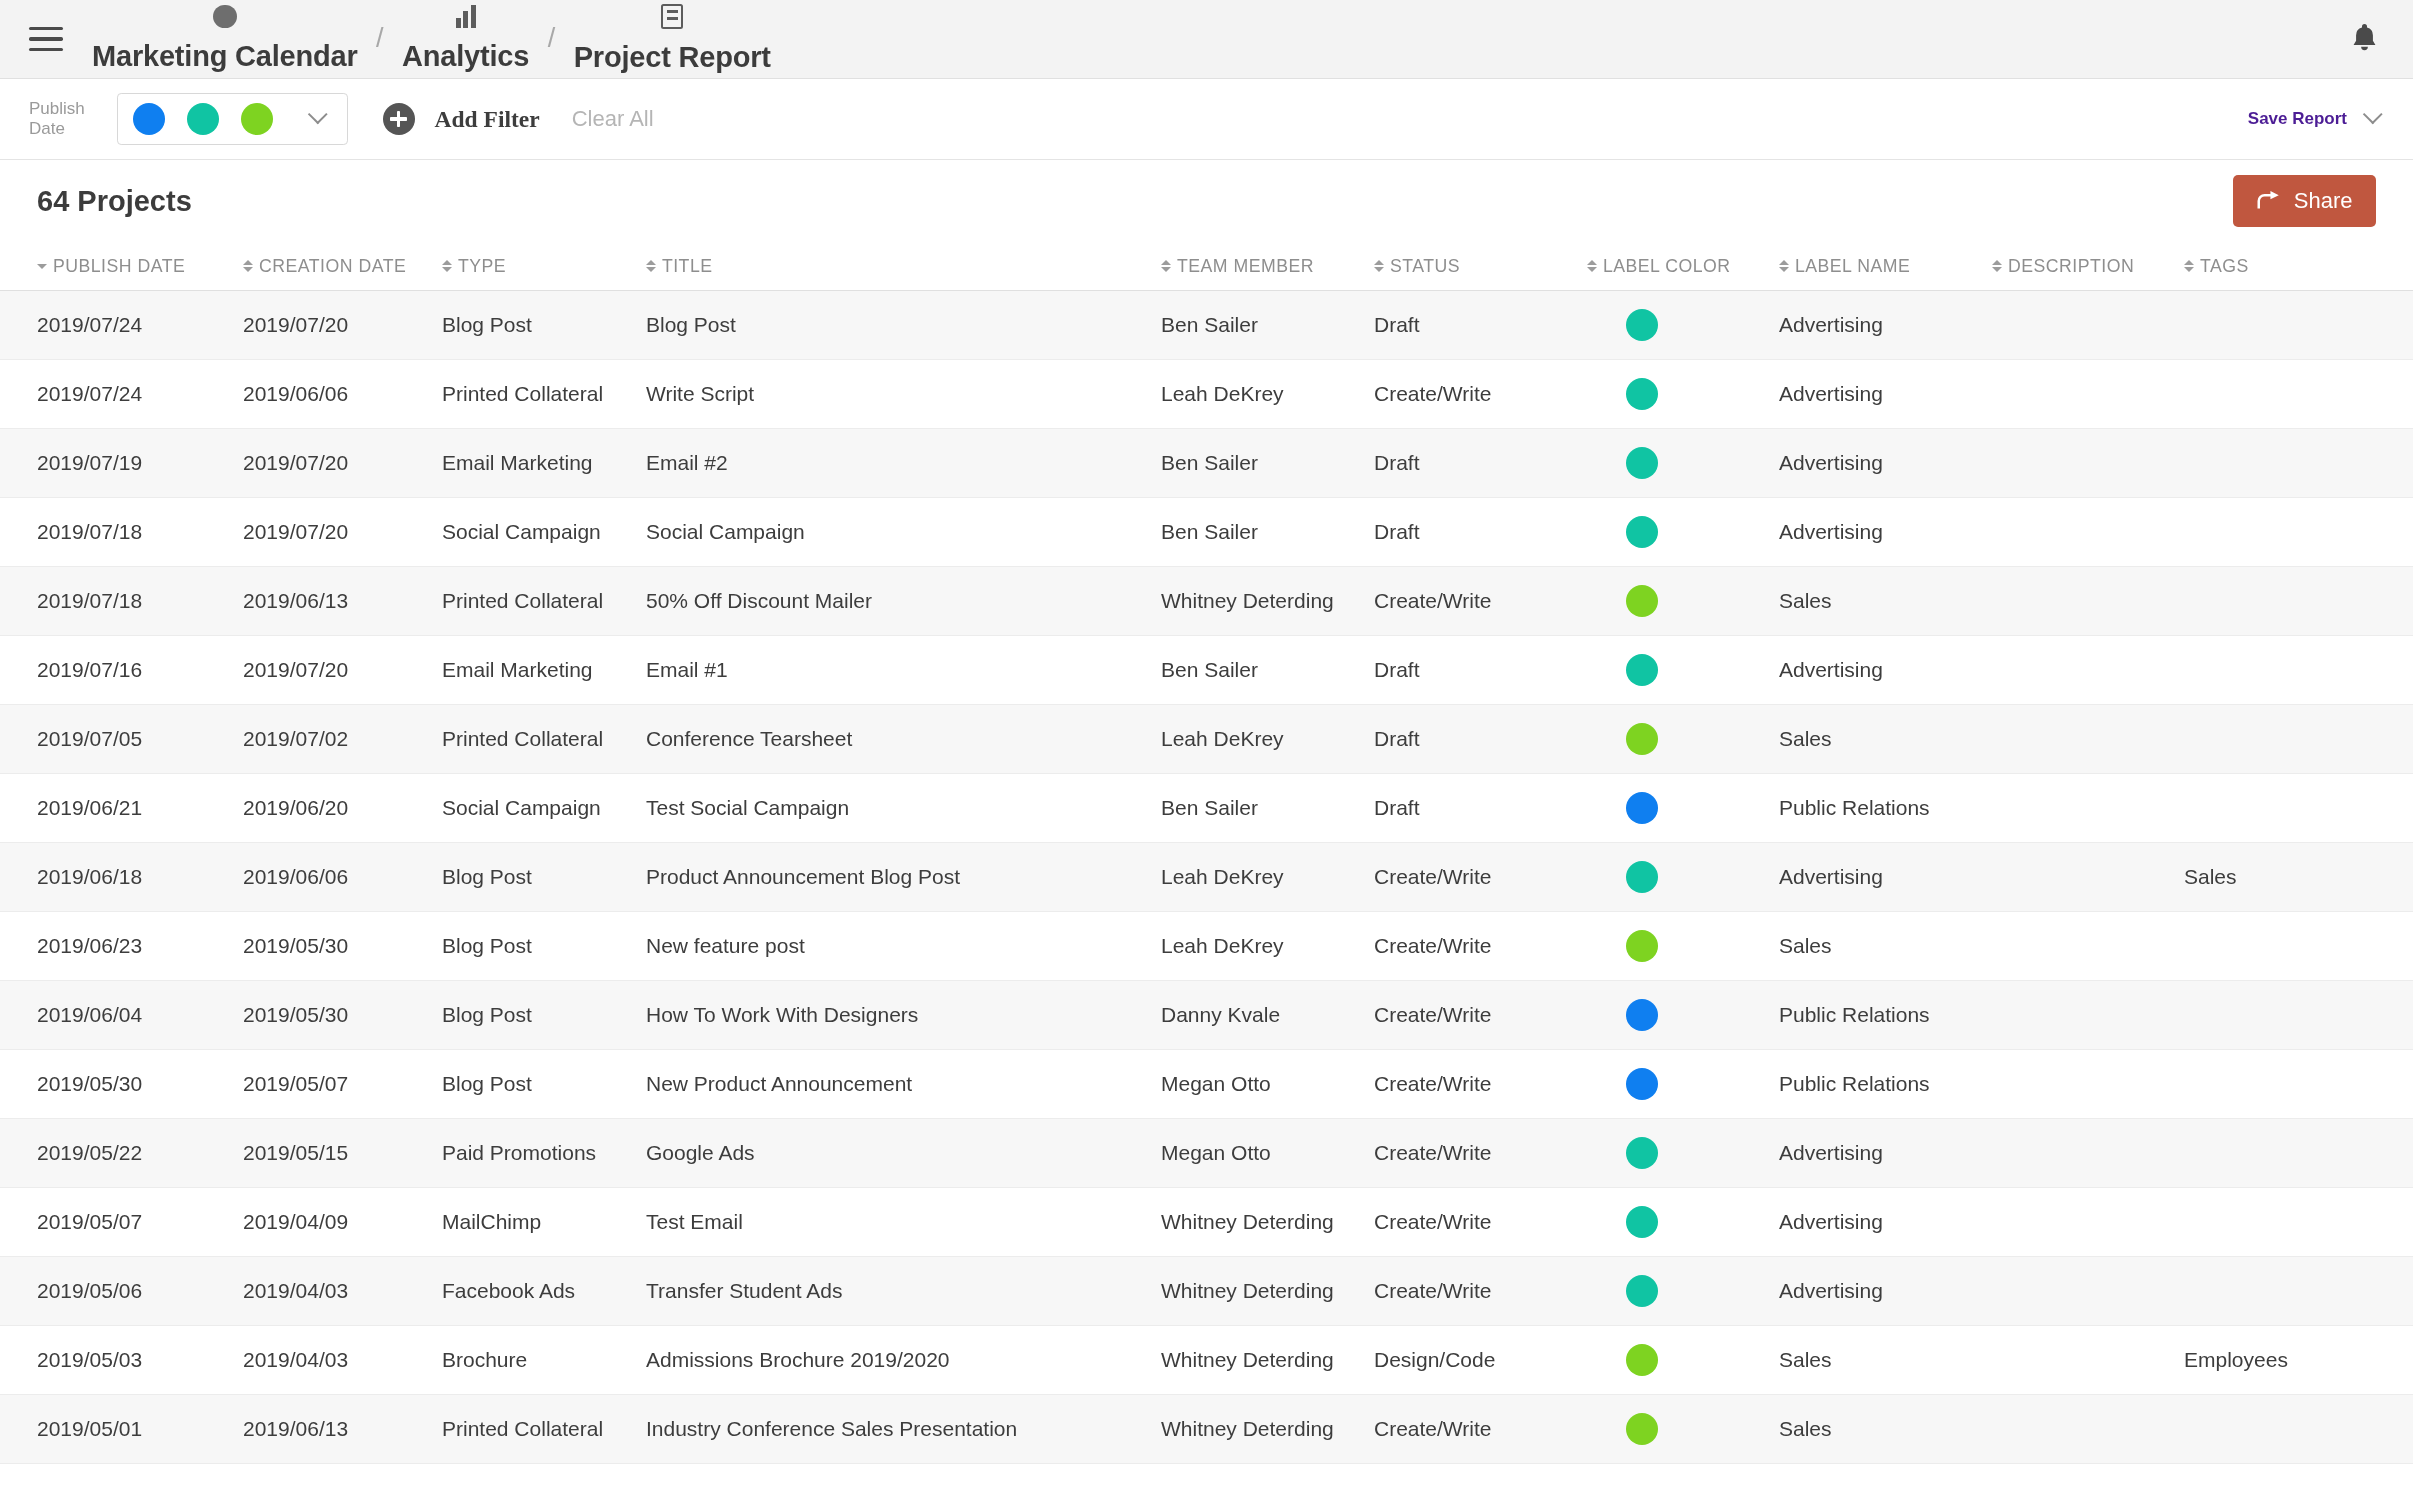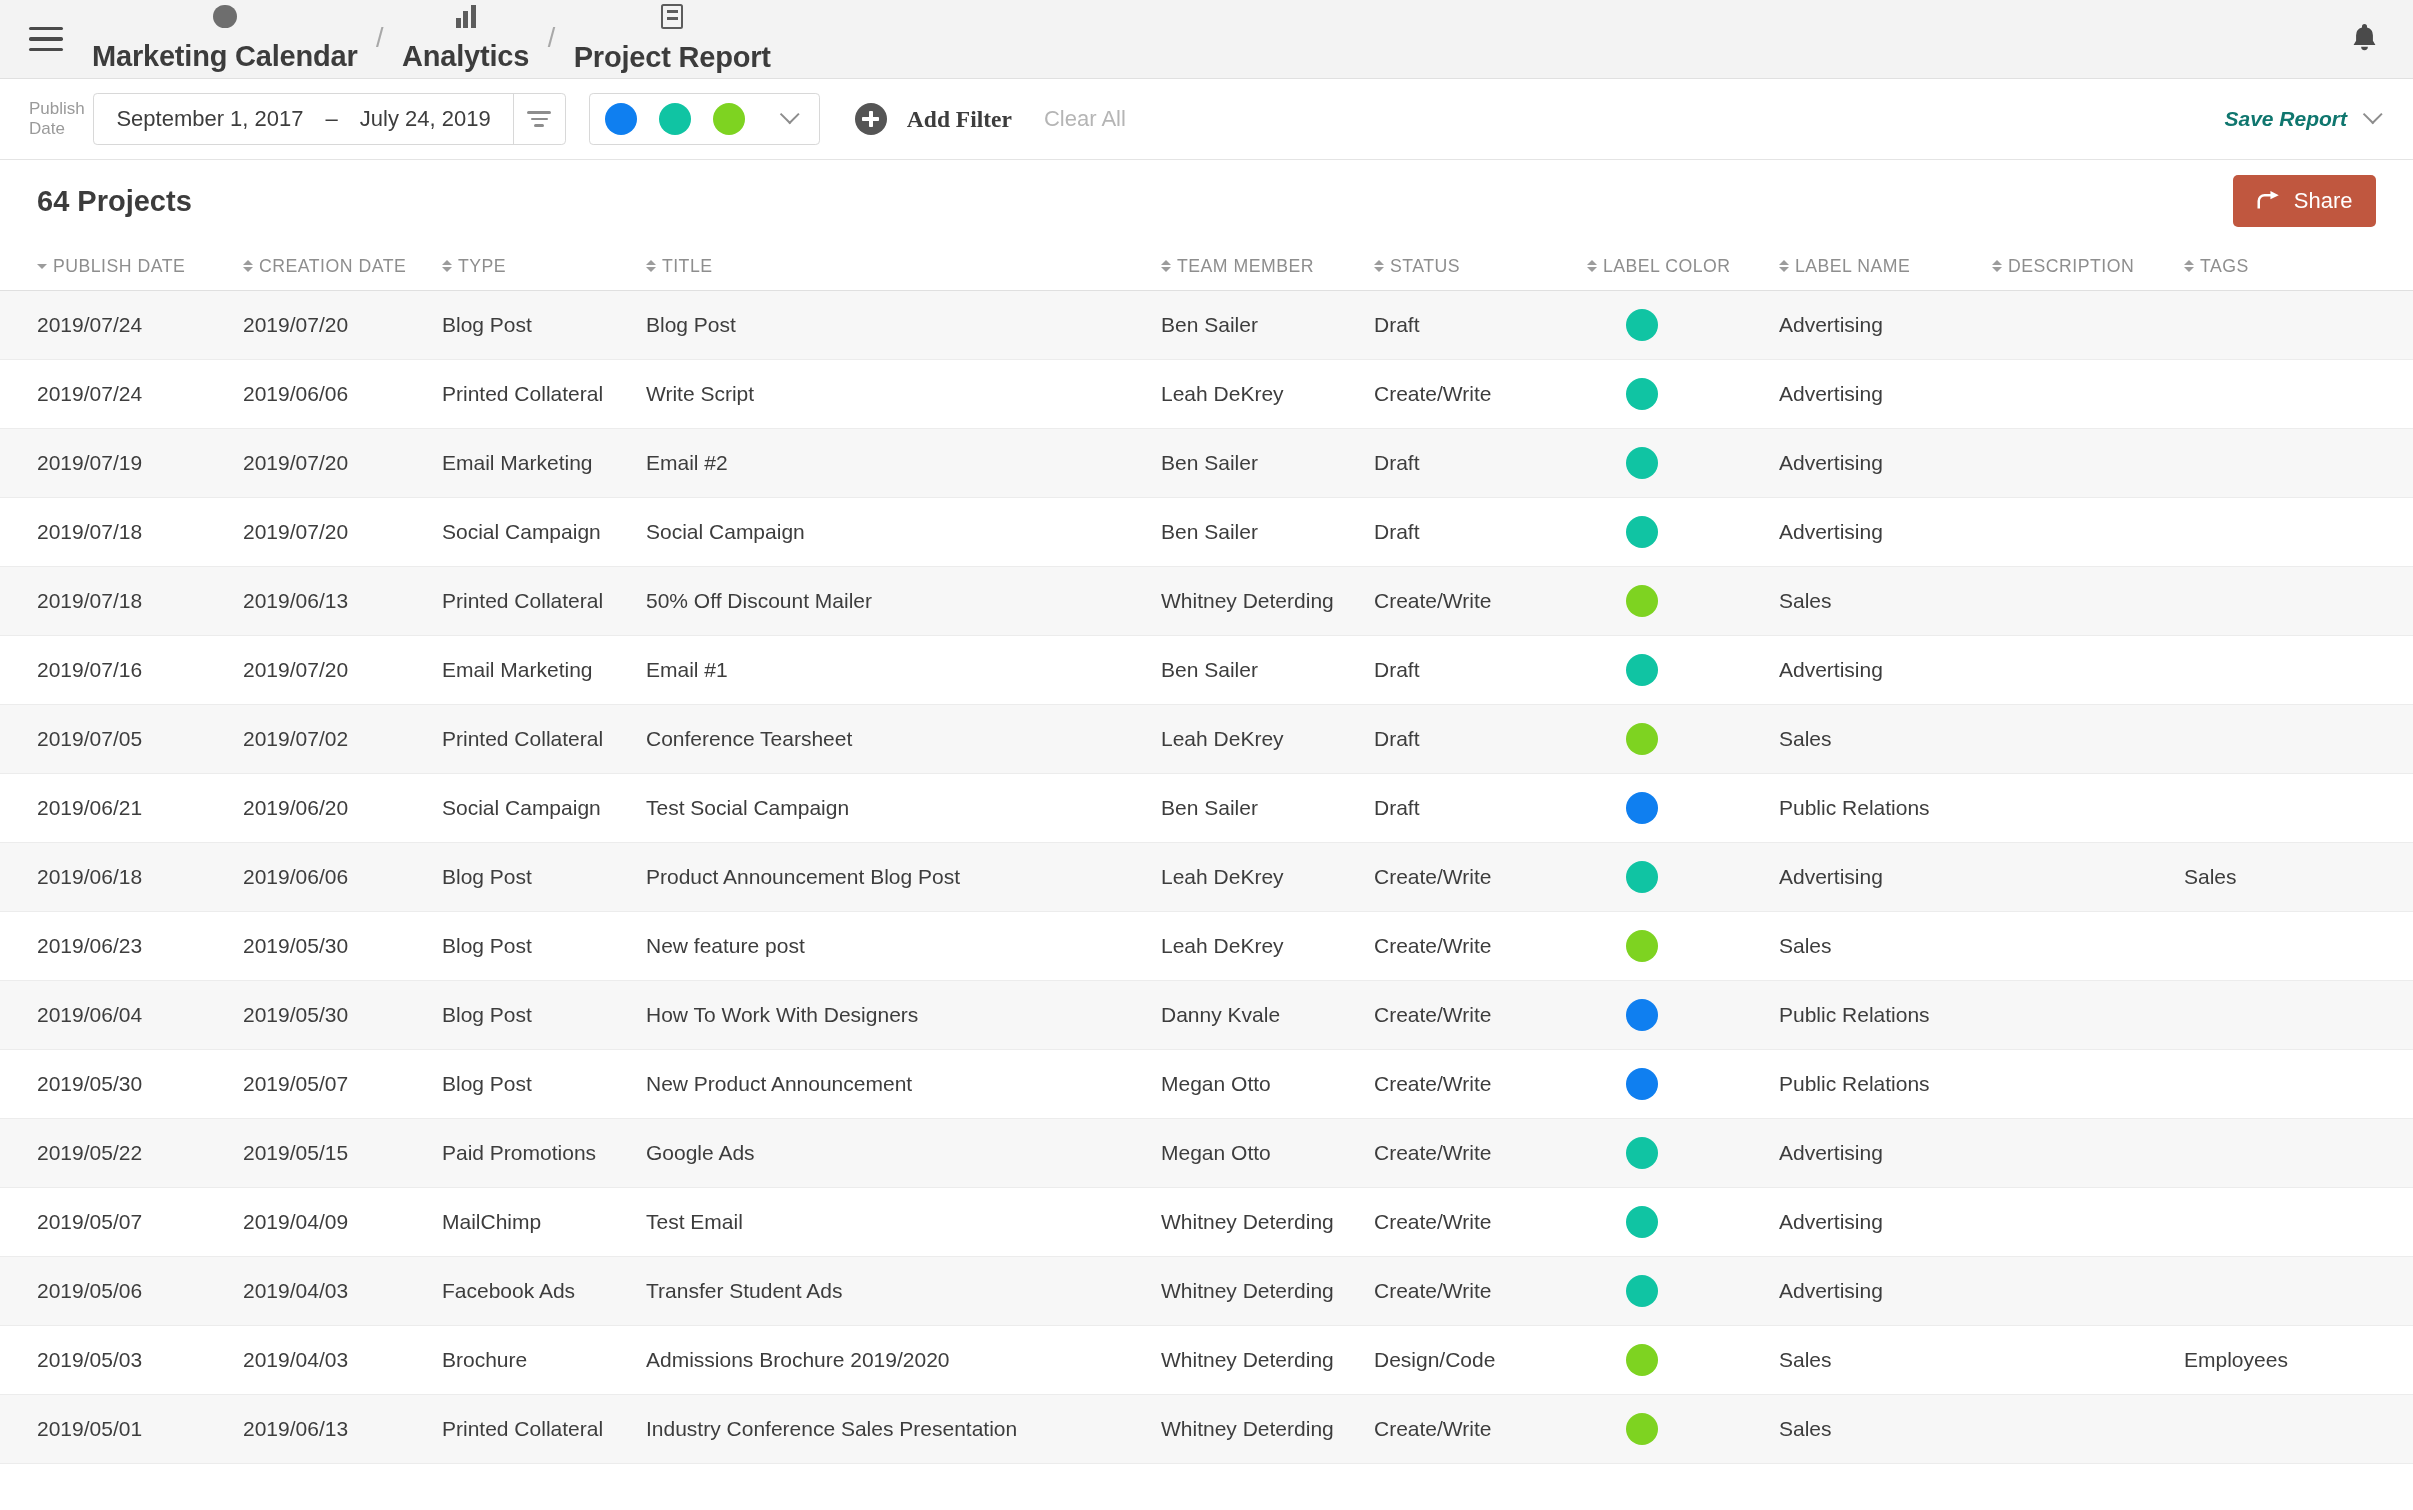--- a/index.html
+++ b/index.html
@@ -147,21 +147,21 @@
   .addfilter-label { font-size: 23.5px; font-weight: bold; color: #3d3d3d; }
 
   .clearall {
     font-size: 22px; color: #b5b5b5; margin-left: 32px; cursor: pointer;
   }
 
   .savereport {
     position: absolute; right: 34px; top: 50%; transform: translateY(-50%);
     display: flex; align-items: center; gap: 18.5px; cursor: pointer;
   }
-  .savereport-label { font-size: 21px; font-weight: bold; color: #0f766e; font-style: italic; }
+  .savereport-label { font-size: 17px; font-weight: bold; color: #4c1d95; }
 
   
   .titlerow {
     height: 82px;
     display: flex; align-items: center;
     padding: 0 37px 0 37px;
     position: relative;
   }
   .projcount { font-size: 29px; font-weight: bold; color: #3c3c3c; }
   .share-btn {
@@ -254,30 +254,20 @@
     <svg width="29" height="32" viewBox="0 0 34 38">
       <path d="M17 3 a3 3 0 0 1 3 3 v1.2 a9.5 9.5 0 0 1 7 9.2 v6.6 l3 5 h-26 l3 -5 v-6.6 a9.5 9.5 0 0 1 7 -9.2 V6 a3 3 0 0 1 3 -3z" fill="#4a4a4a"></path>
       <path d="M13 30 a4 4 0 0 0 8 0z" fill="#4a4a4a"></path>
     </svg>
   </span>
 </div>
 
 <div class="filterbar">
   <div class="publish-date-label">Publish Date</div>
 
-  <div class="daterange">
-    <span class="daterange-text">September 1, 2017</span>
-    <span class="daterange-text" style="padding:0">–</span>
-    <span class="daterange-text">July 24, 2019</span>
-    <span class="daterange-btn">
-        <i></i>
-        <i></i>
-        <i></i>
-      </span>
-  </div>
 
   <div class="colorfilter">
     <span class="swatch" id="sw0" style="background: rgb(15, 127, 240);"></span>
     <span class="swatch" id="sw1" style="background: rgb(16, 196, 163);"></span>
     <span class="swatch" id="sw2" style="background: rgb(126, 211, 33);"></span>
     <span class="caret-box">
         <span class="caret"></span>
       </span>
   </div>
 

